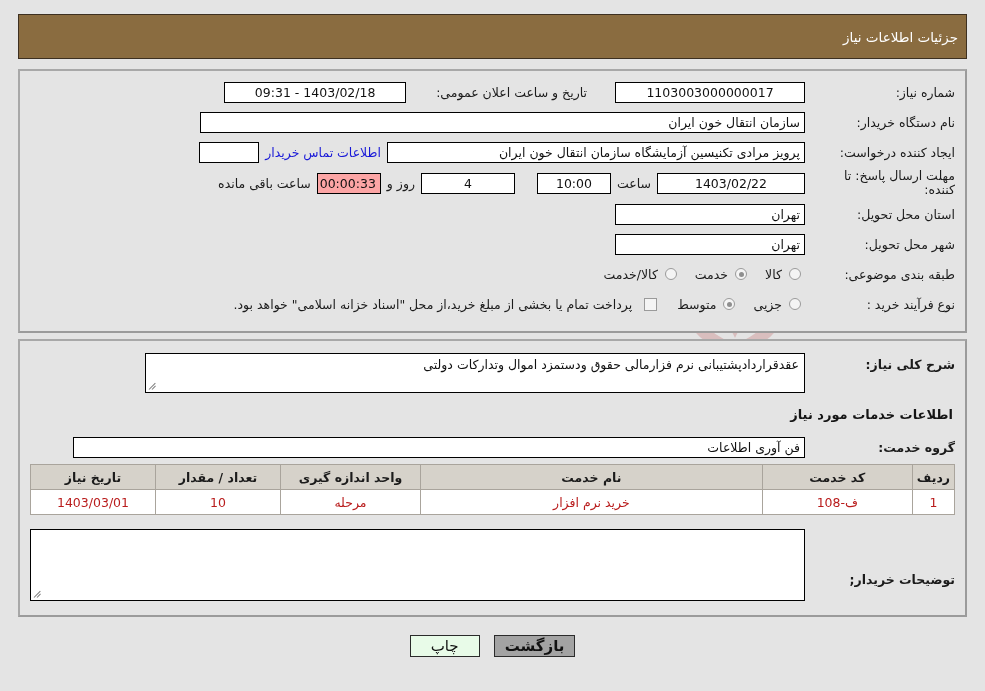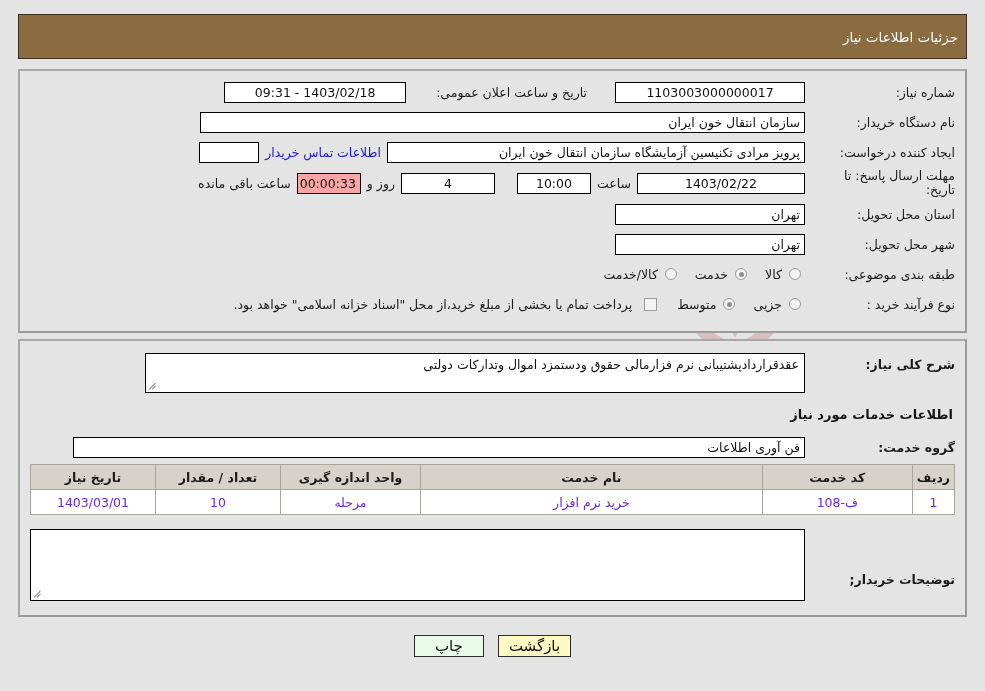--- a/index.html
+++ b/index.html
@@ -196,21 +196,21 @@
     background: #d6d2ca;
     border: 1px solid #a9a49c;
     color: #1b1b1b;
     font-weight: bold;
     height: 25px;
     padding: 2px 4px;
   }
   table.needs td {
     background: #ffffff;
     border: 1px solid #a9a49c;
-    color: #6d28d9;
+    color: #b91c1c;
     text-align: center;
     height: 25px;
     padding: 2px 4px;
   }
 
   
   .footer {
     display: flex;
     justify-content: center;
     align-items: center;
@@ -221,21 +221,21 @@
     border: 1px solid #2b2b2b;
     height: 22px;
     min-width: 70px;
     font-size: 15px;
     color: #111;
     line-height: 20px;
     text-align: center;
     padding: 0 10px;
     cursor: pointer;
   }
-  .btn.back  { background: #fef9c3; }
+  .btn.back  { background: #a3a3a3; font-weight: bold; }
   .btn.print { background: #e8fbe8; }
 </style>
 </head>
 <body>
 
 <div id="watermark">
   <div class="wm-inner">
     <span>
       <svg width="120" height="150" viewBox="0 0 120 150">
         <path d="M60 4 L114 26 V76 C114 112 90 134 60 146 C30 134 6 112 6 76 V26 Z" fill="none" stroke="#c06a6a" stroke-width="12"></path>
@@ -267,22 +267,22 @@
     </div>
 
     <div class="row">
       <div class="lbl w150">ایجاد کننده درخواست:</div>
       <div class="inp rtltext" style="width:418px">پرویز مرادی تکنیسین آزمایشگاه سازمان انتقال خون ایران</div>
       <a class="link">اطلاعات تماس خریدار</a>
       <div class="inp" style="width:60px;margin-right:0"></div>
     </div>
 
     <div class="row">
-      <div class="lbl w150" style="line-height:14px;white-space:normal">مهلت ارسال پاسخ: تا تاریخ:</div>
-      <div class="inp" style="width:168px">1403/02/22</div>
+      <div class="lbl w150" style="line-height:14px;white-space:normal">مهلت ارسال پاسخ: تا کننده:</div>
+      <div class="inp" style="width:148px">1403/02/22</div>
       <span class="inline-txt">ساعت</span>
       <div class="inp" style="width:74px">10:00</div>
       <div class="inp" style="width:94px;margin-right:22px">4</div>
       <span class="inline-txt">روز و</span>
       <div class="inp cream" style="width:64px">00:00:33</div>
       <span class="inline-txt">ساعت باقی مانده</span>
     </div>
 
     <div class="row">
       <div class="lbl w150">استان محل تحویل:</div>

